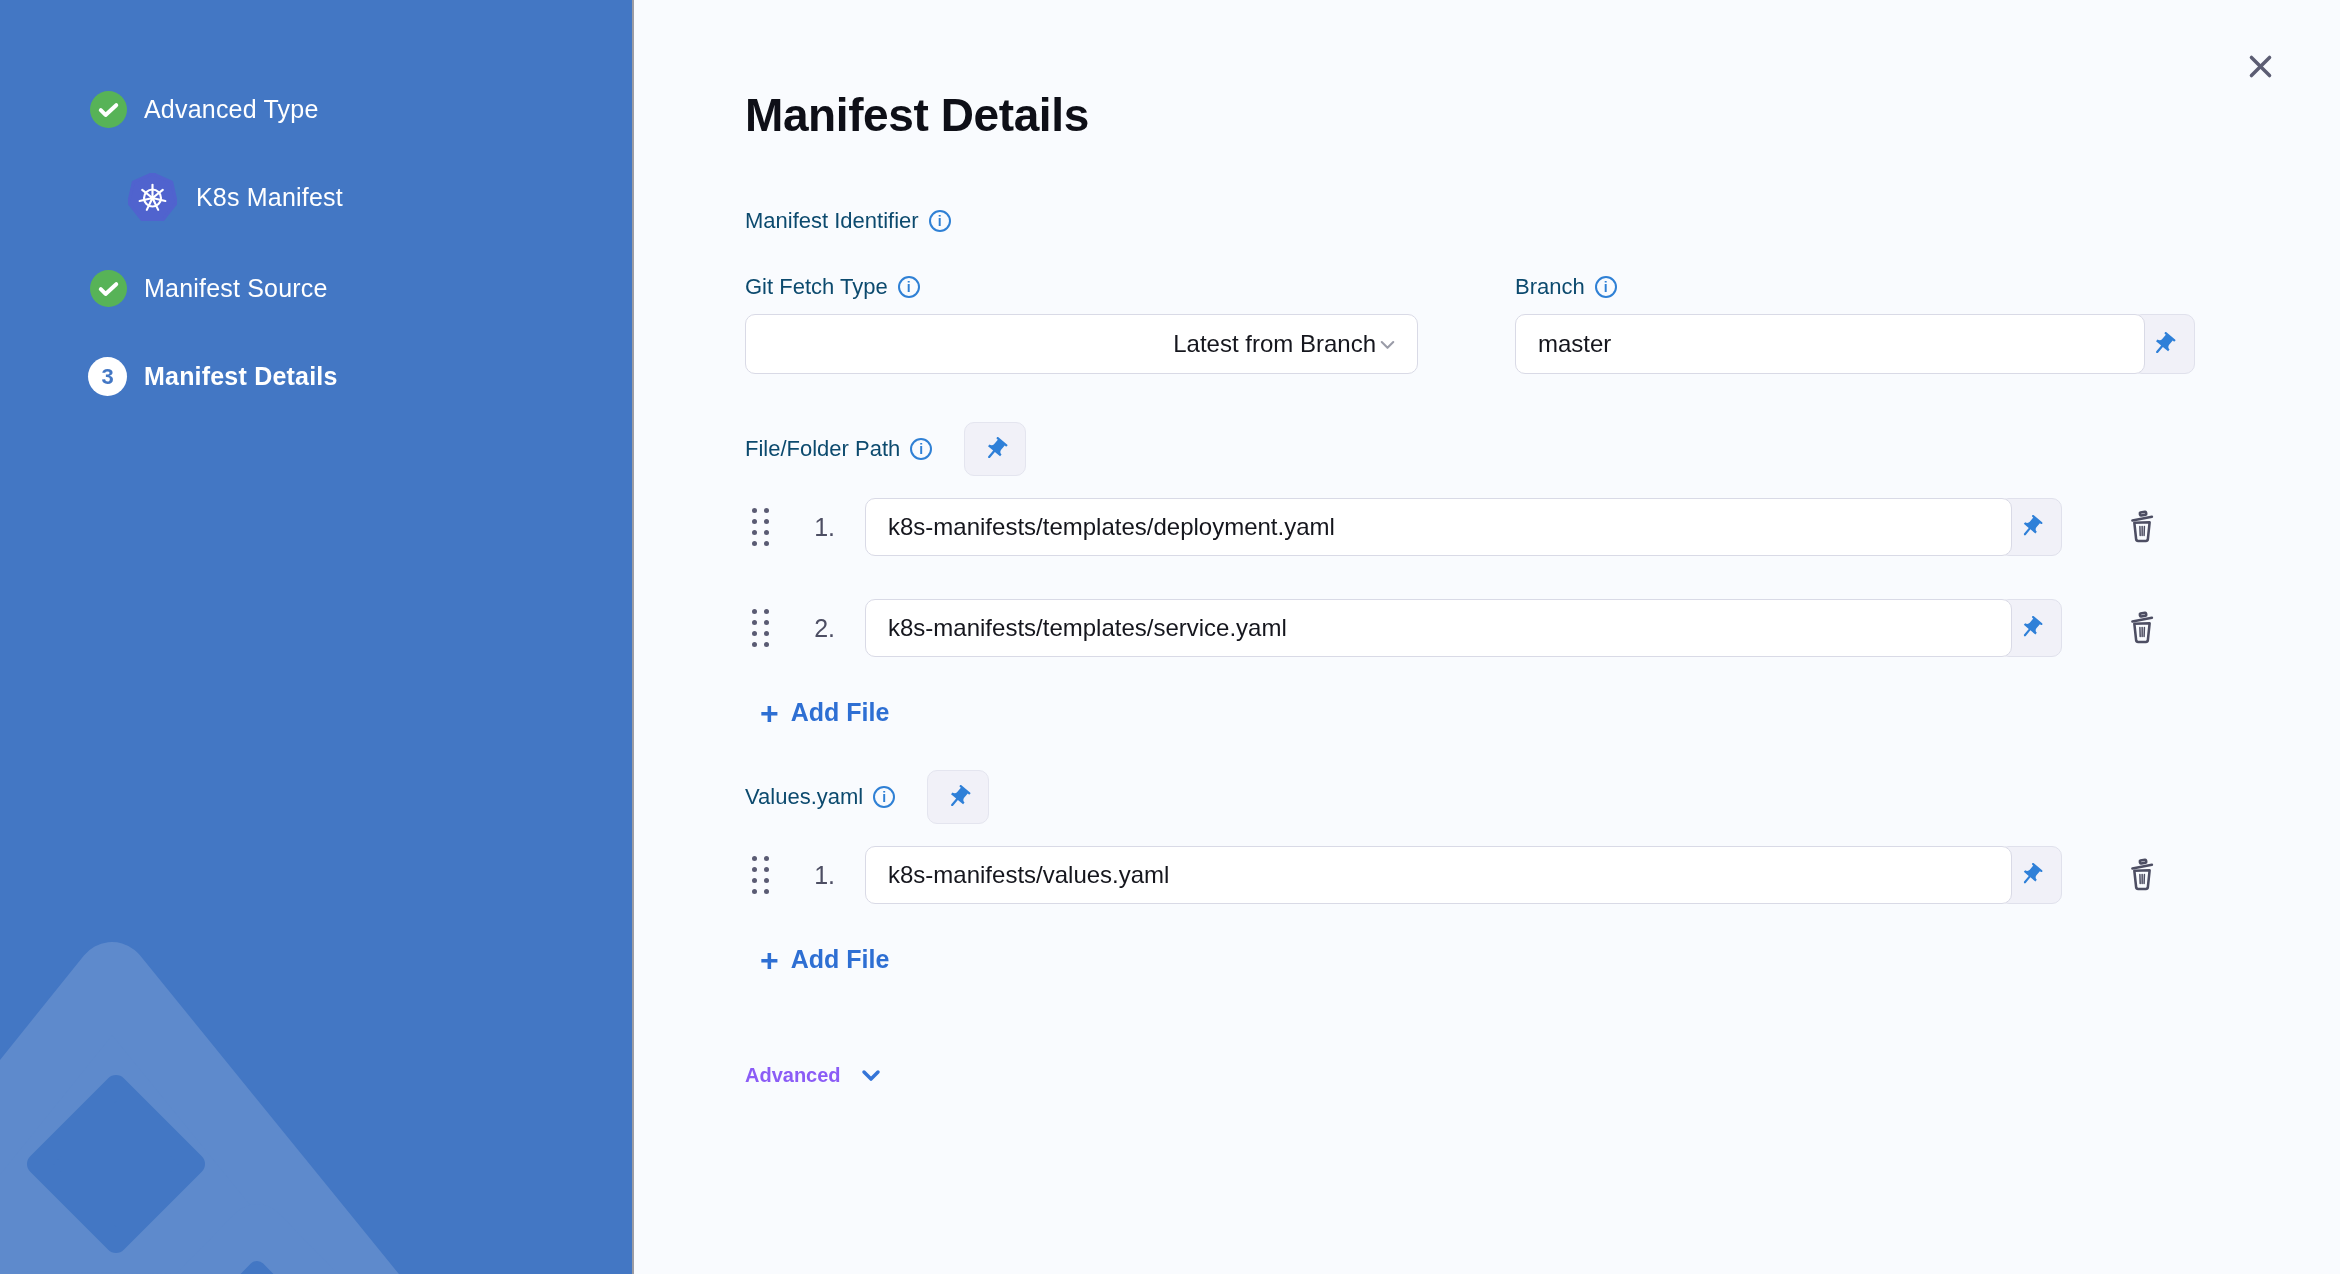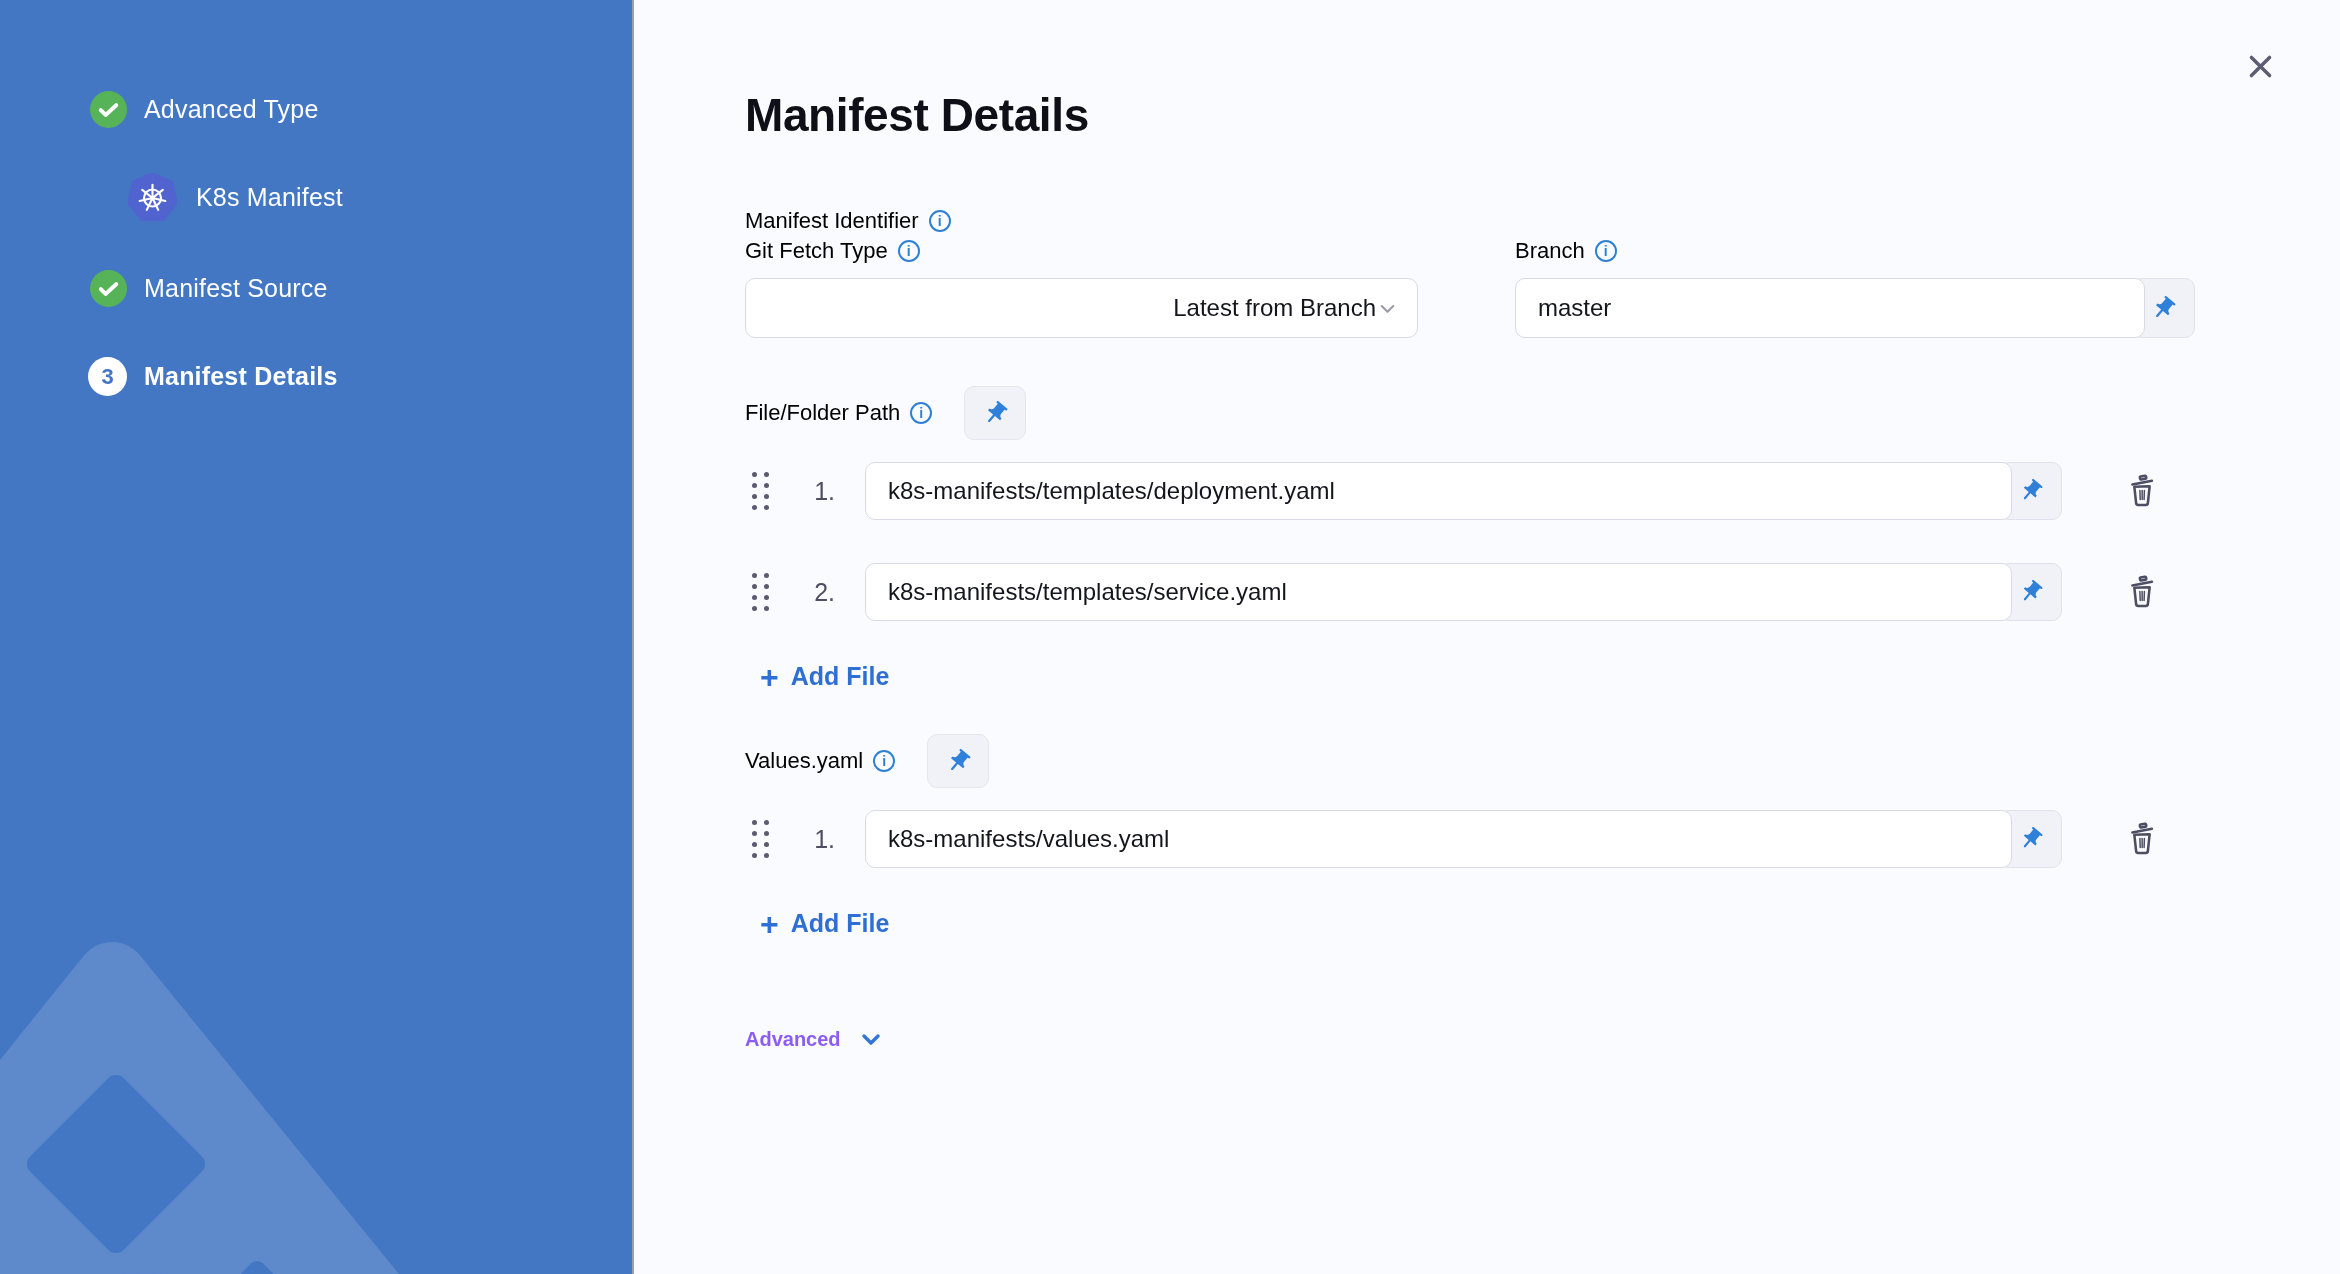--- a/index.html
+++ b/index.html
@@ -35,36 +35,36 @@
   
   .content { position:relative; flex:1; height:100%; background:#f9fbfe; padding-left:111px; }
   .close-btn {
     position:absolute; top:48px; right:62px; width:36px; height:36px;
     background:none; border:none; cursor:pointer; color:#5c5d73;
     display:flex; align-items:center; justify-content:center;
   }
   .page-title { padding-top:88px; font-size:46px; font-weight:800; color:#0e0f17; letter-spacing:-.4px; }
 
   .label-row { display:flex; align-items:center; gap:10px; height:30px; }
-  .field-label { font-size:22px; color:#000000; }
+  .field-label { font-size:22px; color:#0c4a6e; }
   .info-icon {
     width:22px; height:22px; border:2px solid #2f80d5; border-radius:50%;
     color:#2f80d5; font-size:14px; font-weight:700; font-style:normal;
     display:flex; align-items:center; justify-content:center; cursor:pointer; flex:0 0 auto;
   }
 
   .text-input, .select-box, .input-group { height:60px; border-radius:10px; font-size:24px; }
   .text-input {
     display:block; width:673px; background:#fff; border:1px solid #d9dae6;
     padding:0 22px; color:#15161d; outline:none;
   }
   .mt12 { margin-top:12px; }
   .identifier-field { margin-top:64px; }
 
-  .two-col { display:flex; }
+  .two-col { display:flex; margin-top:36px; }
   .col-git { width:673px; }
   .col-branch { margin-left:97px; width:680px; }
 
   .select-box {
     width:673px; background:#fff; border:1px solid #d9dae6;
     display:flex; align-items:center; justify-content:flex-end;
     padding:0 18px 0 22px; color:#15161d; cursor:pointer;
   }
 
   .input-group { position:relative; display:flex; width:680px;justify-content:center; }

